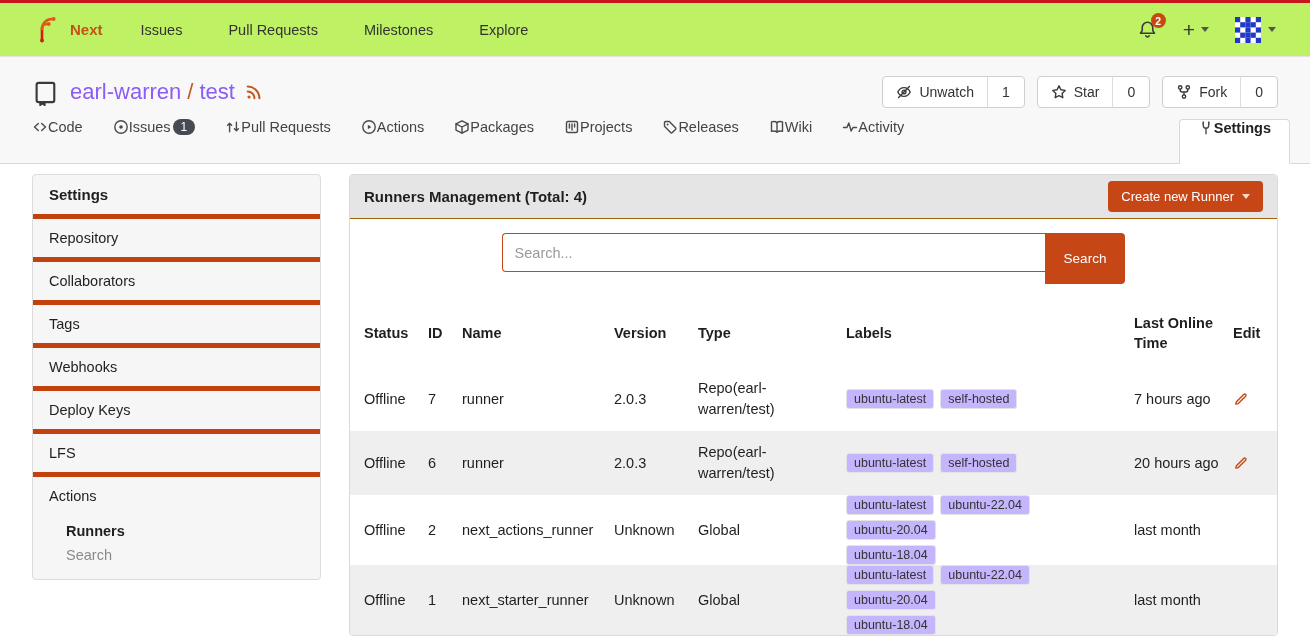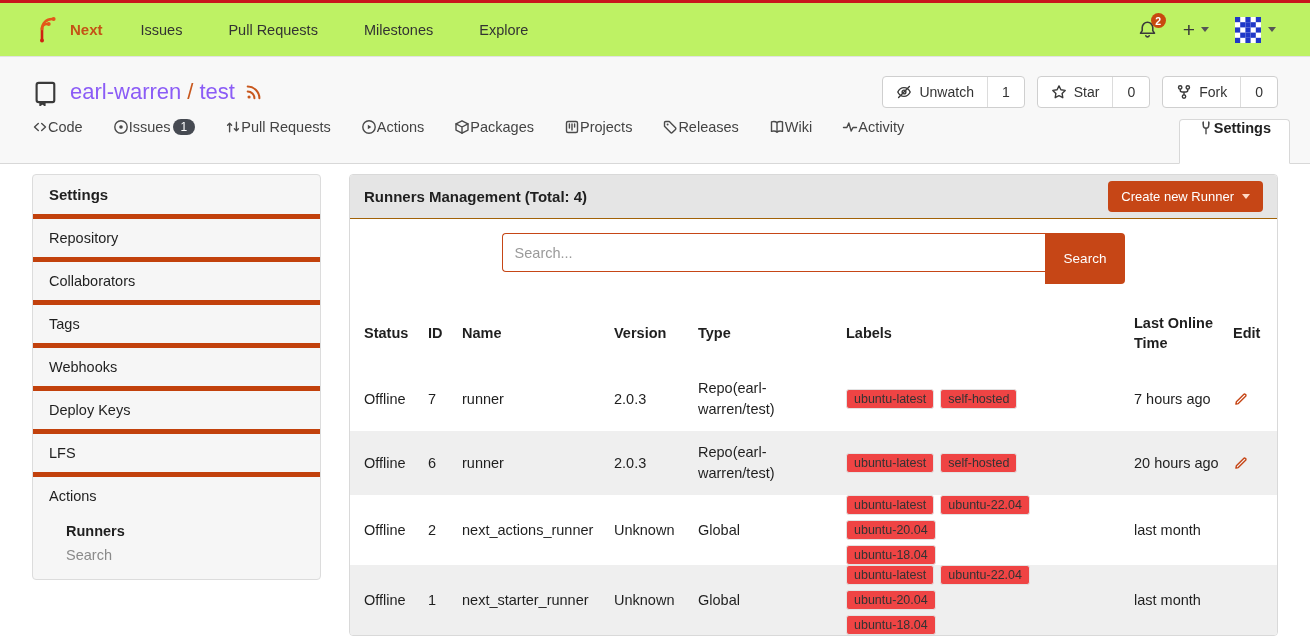--- a/index.html
+++ b/index.html
@@ -124,21 +124,21 @@
     padding: 0 14px; align-items: center;
   }
   .thead { font-weight: bold; padding-top: 16px; padding-bottom: 14px; }
   .thead .tcell { line-height: 1.35; }
   .trow { min-height: 64px; }
   .trow.alt { background: #efefef; }
   .tcell { padding-right: 10px; }
   .type-cell { line-height: 1.45; }
   .labels-cell { display: flex; flex-wrap: wrap; gap: 5px 6px; max-width: 195px; }
   .chip {
-    background: #ef4444; border: 1px solid #e3e3e3; border-radius: 3px;
+    background: #c4b5fd; border: 1px solid #e3e3e3; border-radius: 3px;
     font-size: 12.5px; padding: 2px 7px; color: #333; white-space: nowrap;
   }
   .edit-cell { color: #c64616; cursor: pointer; }
 </style>
 </head>
 <body>
 
 <header class="navbar">
   <span class="logo">
     <svg width="28" height="28" viewBox="0 0 28 28" fill="none" stroke-linecap="round">

